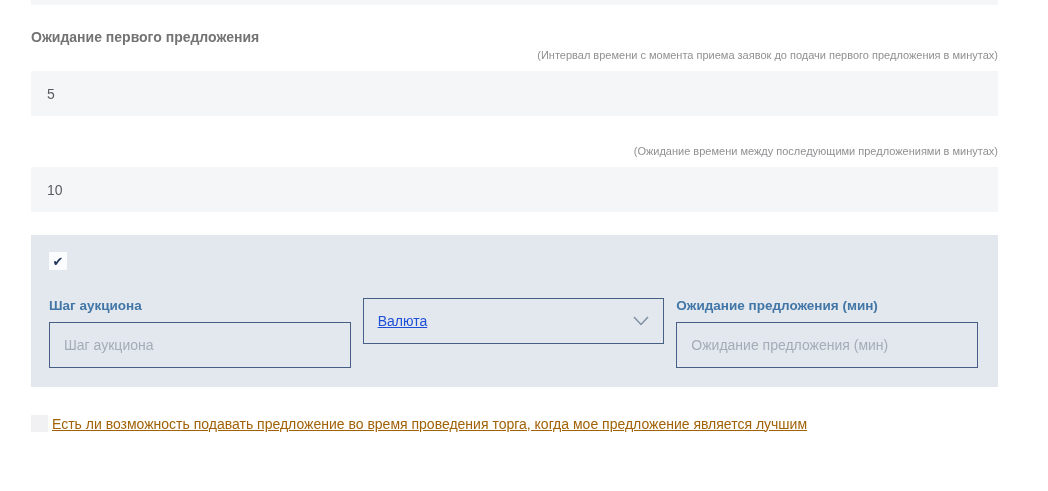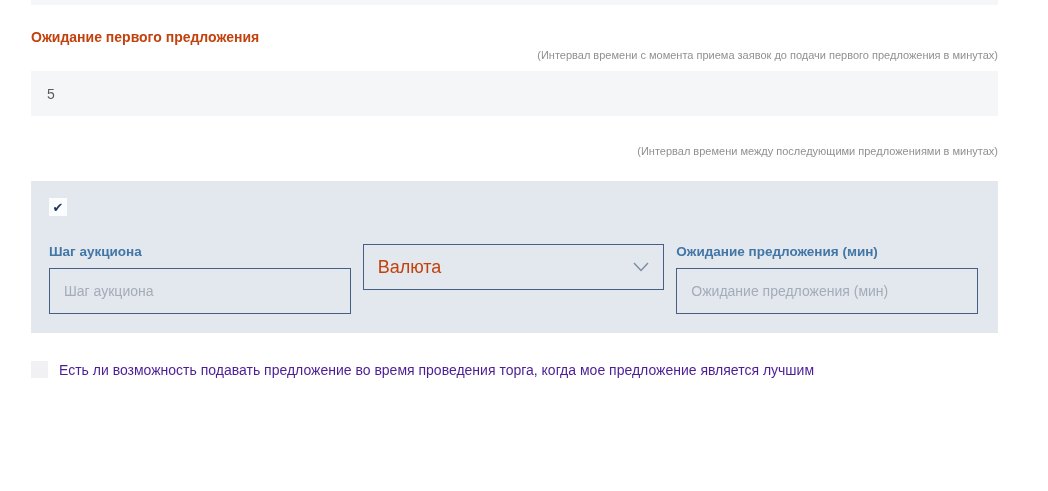--- a/index.html
+++ b/index.html
@@ -11,21 +11,21 @@
   .page { width: 1048px; height: 491px; background: #ffffff; position: relative; }
   .content { margin-left: 31px; width: 967px; }
 
   .top-strip {
     height: 5px; background: #f5f6f7; width: 967px;
   }
 
   .field-block { margin-top: 24px; }
   .field-block.second { margin-top: 29px; }
   .field-label {
-    font-size: 14px; font-weight: 700; color: #c2410c; line-height: 17px;
+    font-size: 14px; font-weight: 700; color: #737373; line-height: 17px;
   }
   .field-hint {
     font-size: 11px; color: #8e9093; margin-top: 3px; line-height: 13px; text-align: right;
   }
   .plain-input {
     margin-top: 9px; width: 967px; height: 45px;
     background: #f5f6f7; border: none; outline: none;
     padding: 0 0 0 16px; font-size: 14px; color: #5a5d60;
     font-family: "Liberation Sans", sans-serif;
     display: block; border-radius: 0;
@@ -58,43 +58,44 @@
     height: 46px; border: 1px solid #475f85; background: transparent;
     display: flex; align-items: center; padding: 0 14px;
   }
   .boxed input {
     border: none; outline: none; background: transparent; width: 100%;
     font-size: 14px; color: #43474b;
     font-family: "Liberation Sans", sans-serif;
   }
   .boxed input::placeholder { color: #a4acb8; opacity: 1; }
   .select-box { cursor: pointer; }
-  .select-value { font-size: 18px; color: #c2410c; }
+  .select-value { font-size: 14px; color: #1d4ed8; text-decoration: underline; }
   .chevron { margin-left: auto; display: flex; align-items: center; }
 
   .bottom-check { margin-top: 28px; display: flex; align-items: center; }
   .bottom-check .checkbox { width: 17px; height: 17px; flex-basis: 17px; }
-  .bottom-check .cb-label { margin-left: 11px; font-size: 14px; color: #4c1d95; }
+  .bottom-check .cb-label { margin-left: 4px; font-size: 14px; color: #a16207; text-decoration: underline; }
 </style>
 </head>
 <body>
 
 <div class="page">
   <div class="content">
 
     <div class="top-strip"></div>
 
     <div class="field-block">
       <div class="field-label">Ожидание первого предложения</div>
       <div class="field-hint">(Интервал времени с момента приема заявок до подачи первого предложения в минутах)</div>
       <input class="plain-input" type="text" value="5" style="">
     </div>
 
     <div class="field-block second">
-      <div class="field-hint">(Интервал времени между последующими предложениями в минутах)</div>
+      <div class="field-hint">(Ожидание времени между последующими предложениями в минутах)</div>
+      <input class="plain-input" type="text" value="10" style="">
     </div>
 
     <div class="auction-panel">
 
       <div class="checkbox-row">
         <span class="checkbox">
           <span>✔</span>
         </span>
       </div>
 

